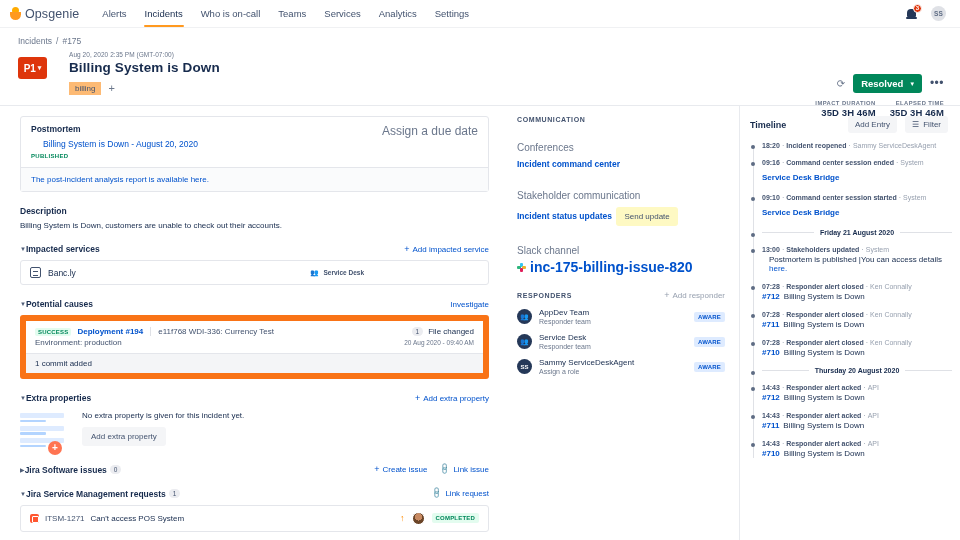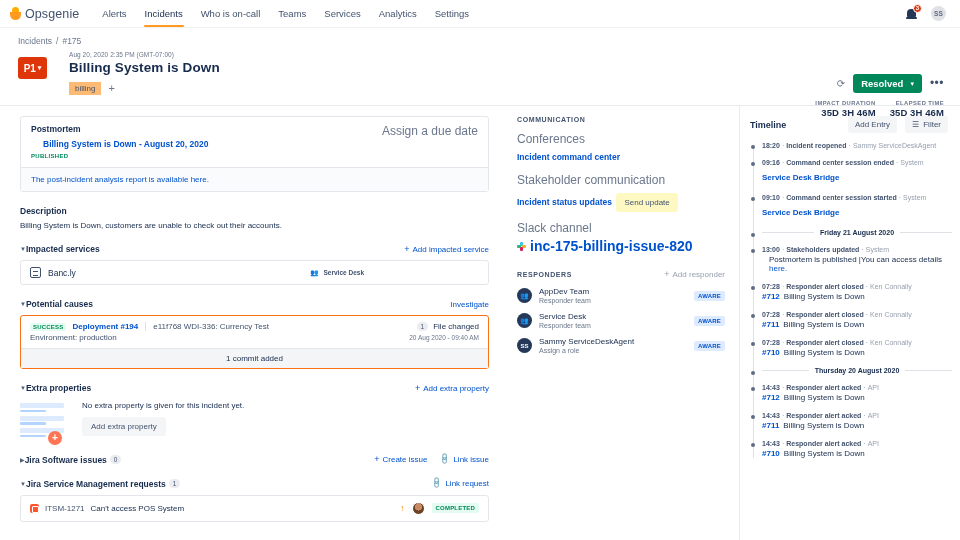--- a/index.html
+++ b/index.html
@@ -112,21 +112,21 @@
   .body-wrap { display:flex; height: 434px; background:#fff; }
   .col-left { width: 505px; padding: 10px 16px 0 20px; overflow:hidden; }
   .col-mid  { width: 235px; padding: 10px 14px 0 12px; border-right:1px solid #e8eaee; overflow:hidden;}
   .col-right{ width: 220px; padding: 10px 8px 0 10px; overflow:hidden;}
 
   
   .pm-card { border:1px solid #e4e6eb; border-radius:3px; }
   .pm-top { padding:7px 10px 8px; position:relative; }
   .pm-label { font-size:8.5px; font-weight:bold; color:#172b4d; }
   .pm-due { position:absolute; right:10px; top:7px; font-size:12px; color:#6b778c;}
-  .pm-title { font-size:8.5px; font-weight:bold; color:#0052cc; margin-top:5px;padding-left:12px;}
+  .pm-title { font-size:8.5px; font-weight:normal; color:#0052cc; margin-top:5px;padding-left:12px;}
   .pm-status { font-size:6px; font-weight:bold; color:#00875a; margin-top:4px; letter-spacing:.3px;}
   .pm-note {
     border-top:1px solid #e4e6eb; background:#fafbfc; padding:7px 10px;
     font-size:8px; color:#0052cc;
   }
 
   .section { margin-top: 14px; }
   .sec-title { font-size:8.5px; font-weight:bold; color:#172b4d; }
   .desc-text { font-size:8px; color:#172b4d; margin-top:5px; }
 
@@ -154,21 +154,21 @@
   .svc-ic::after{
     content:""; position:absolute; left:2px; top:3px; width:5px; height:3px;
     border-top:1.3px solid #42526e; border-bottom:1.3px solid #42526e;
   }
   .svc-name { font-size:8.5px; color:#172b4d;}
   .svc-team { margin-left:auto; display:flex; align-items:center; gap:4px; margin-right:115px;}
   .team-ic { font-size:7px; color:#42526e;}
   .team-lab { font-size:6.5px; color:#42526e; font-weight:bold;}
 
   
-  .pc-card { border:1px solid #f97316; border-radius:3px; margin-top:6px;text-align:center; }
+  .pc-card { border:6px solid #f97316; border-radius:3px; margin-top:6px; }
   .pc-row1 { display:flex; align-items:center; padding:6px 9px 2px; }
   .pc-success {
     font-size:6px; font-weight:bold; color:#00875a; background:#e3fcef;
     padding:1px 3px; border-radius:2px; letter-spacing:.2px;
   }
   .pc-deploy { font-size:8px; font-weight:bold; color:#0052cc; margin-left:6px;}
   .pc-divider { width:1px; height:9px; background:#dfe1e6; margin:0 7px;}
   .pc-commit { font-size:8px; color:#42526e;}
   .pc-right { margin-left:auto; display:flex; align-items:center; gap:5px;}
   .pc-filecount {
@@ -224,21 +224,21 @@
   }
   .jsm-done {
     font-size:6px; font-weight:bold; color:#00875a; background:#e3fcef;
     padding:2px 4px; border-radius:2px; letter-spacing:.2px;
   }
 
   
   .mid-caption {
     font-size:7px; font-weight:bold; color:#42526e; letter-spacing:.6px;
   }
-  .mid-sublabel { font-size:12px; color:#6b778c; margin-top:9px;}
+  .mid-sublabel { font-size:10px; color:#6b778c; margin-top:19px;}
   .mid-link { font-size:8.5px; font-weight:bold; color:#0052cc; margin-top:3px;}
   .mid-btn {
     background:#fef9c3; color:#42526e; font-size:8px; padding:5px 8px;
     border-radius:3px; display:inline-block; margin-top:6px;
   }
   .slack-line { display:flex; align-items:center; gap:4px; margin-top:3px;}
   .slack-ic { width:9px; height:9px; position:relative; flex:none;}
   .slack-ic i { position:absolute; border-radius:1px; display:block;}
   .slack-ic .s1 { left:3px; top:0; width:3px; height:4px; background:#36c5f0;}
   .slack-ic .s2 { left:0; top:3px; width:4px; height:3px; background:#2eb67d;}

